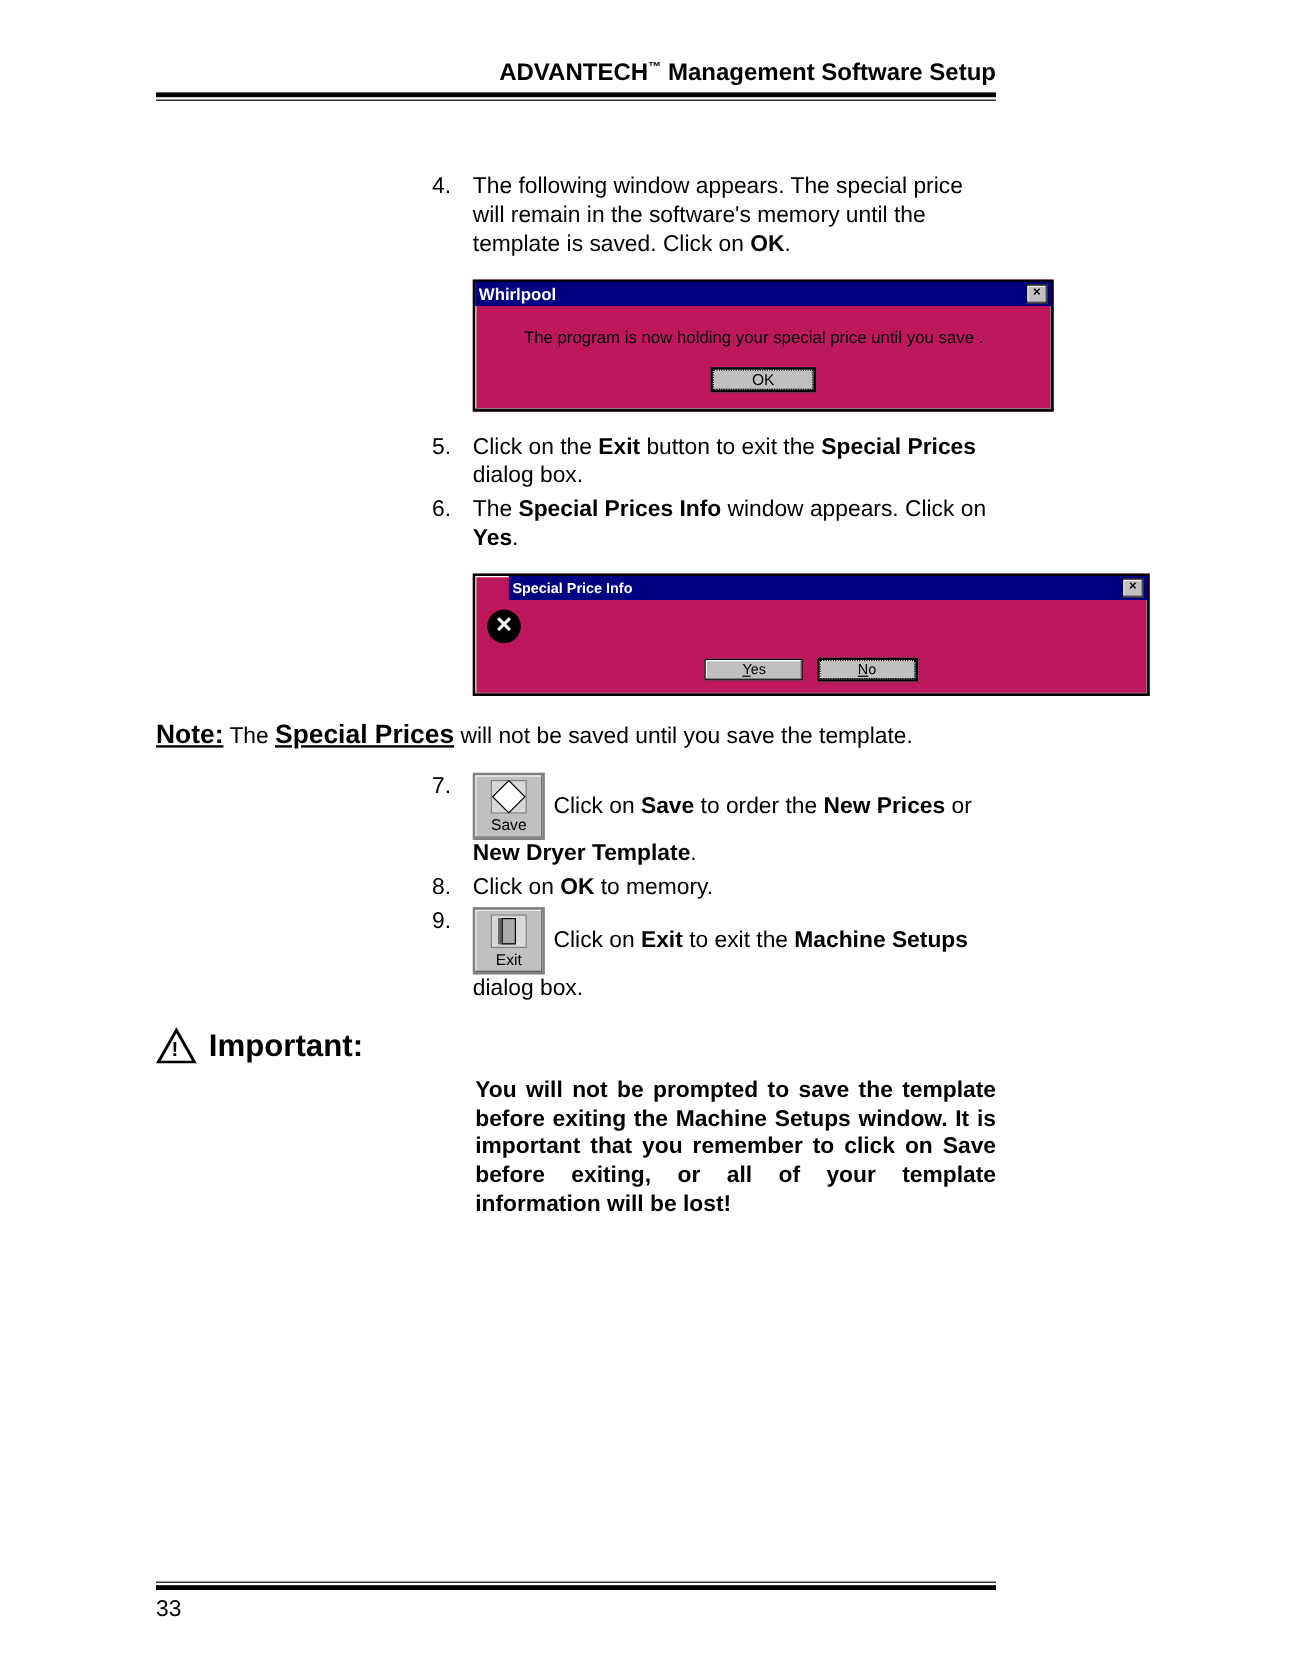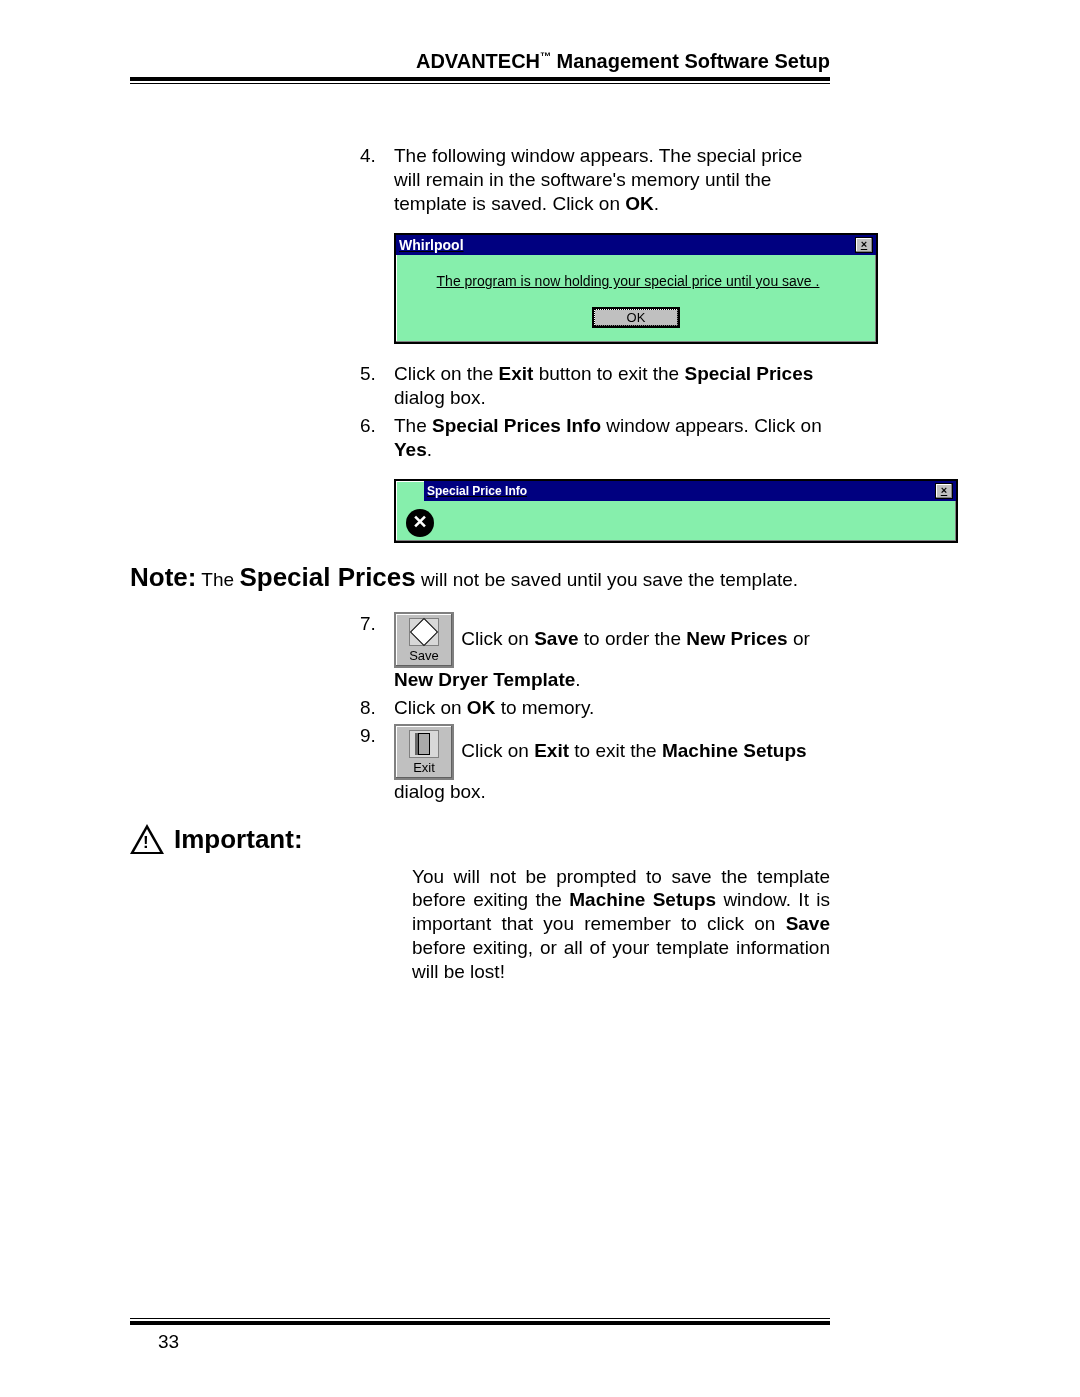--- a/index.html
+++ b/index.html
@@ -53,25 +53,24 @@
     flex: 0 0 34px;
   }
   ol.steps > li .body {
     flex: 1;
   }
   .dialog-wrap {
     margin: 18px 0 18px 34px;
   }
   
   .win {
-    background: #86efac;
+    background: #be185d;
     border: 2px solid #000;
     box-shadow: inset -1px -1px 0 #808080, inset 1px 1px 0 #fff;
     width: 480px;
-    text-decoration: underline;
   }
   .win .titlebar {
     display: flex;
     align-items: center;
     background: #000080;
     color: #fff;
     font-weight: bold;
     font-size: 14px;
     padding: 2px 3px;
   }
@@ -136,21 +135,21 @@
   .win2 .lines { line-height: 1.15; }
   .win2 .btnrow2 { text-align: center; padding: 8px 0 10px 0; }
   .w95btn.small { min-width: 60px; font-size: 12px; }
   .w95btn .ul { text-decoration: underline; }
 
   .note-block {
     margin: 18px 0 18px 0;
     text-align: justify;
     line-height: 1.25;
   }
-  .note-block b { font-size: 26px; }
+  .note-block b { font-size: 22px; text-decoration: underline; }
 
   .toolbtn {
     display: inline-block;
     vertical-align: middle;
     background: #c0c0c0;
     border: 2px solid #808080;
     box-shadow: inset -1px -1px 0 #606060, inset 1px 1px 0 #fff;
     width: 56px;
     text-align: center;
     padding: 4px 0 2px 0;
@@ -210,32 +209,32 @@
     font-weight: bold;
     z-index: 2;
   }
   .important-label {
     font-size: 26px;
     font-weight: bold;
   }
   .important-text {
     text-align: justify;
     line-height: 1.25;
-    margin-left: 52px;
+    margin-left: 36px;
+    font-weight: bold;
   }
 
   .footer-rules {
     position: absolute;
     left: 130px; right: 130px; bottom: 70px;
   }
   .pagenum {
     position: absolute;
     left: 130px; bottom: 44px;
     font-size: 19px;
-    margin-left: 28px;
   }
 </style>
 </head>
 <body>
 
 <div class="page">
 
   <div class="header-line">
     <span>ADVANTECH</span><sup>™</sup><span> Management Software Setup</span>
   </div>
@@ -282,20 +281,24 @@
     </ol>
 
     <div class="dialog-wrap">
       <div class="win win2">
         <div class="titlebar">
           <span class="t-text">Special Price Info</span>
           <span class="t-close">×</span>
         </div>
         <div class="body2">
           <div class="xicon">✕</div>
+        </div>
+        <div class="btnrow2">
+          <span class="w95btn small"><span class="ul">Y</span><span>es</span></span>
+          <span class="w95btn small focus"><span class="ul">N</span><span>o</span></span>
         </div>
       </div>
     </div>
 
     <div class="note-block content-note-line" style="margin-left:-230px; padding-left:230px;">
       <div style="margin-left:-230px;">
         <b>Note:</b><span> The </span><b>Special Prices</b><span> will not be saved until you save the template.</span>
       </div>
     </div>
 

